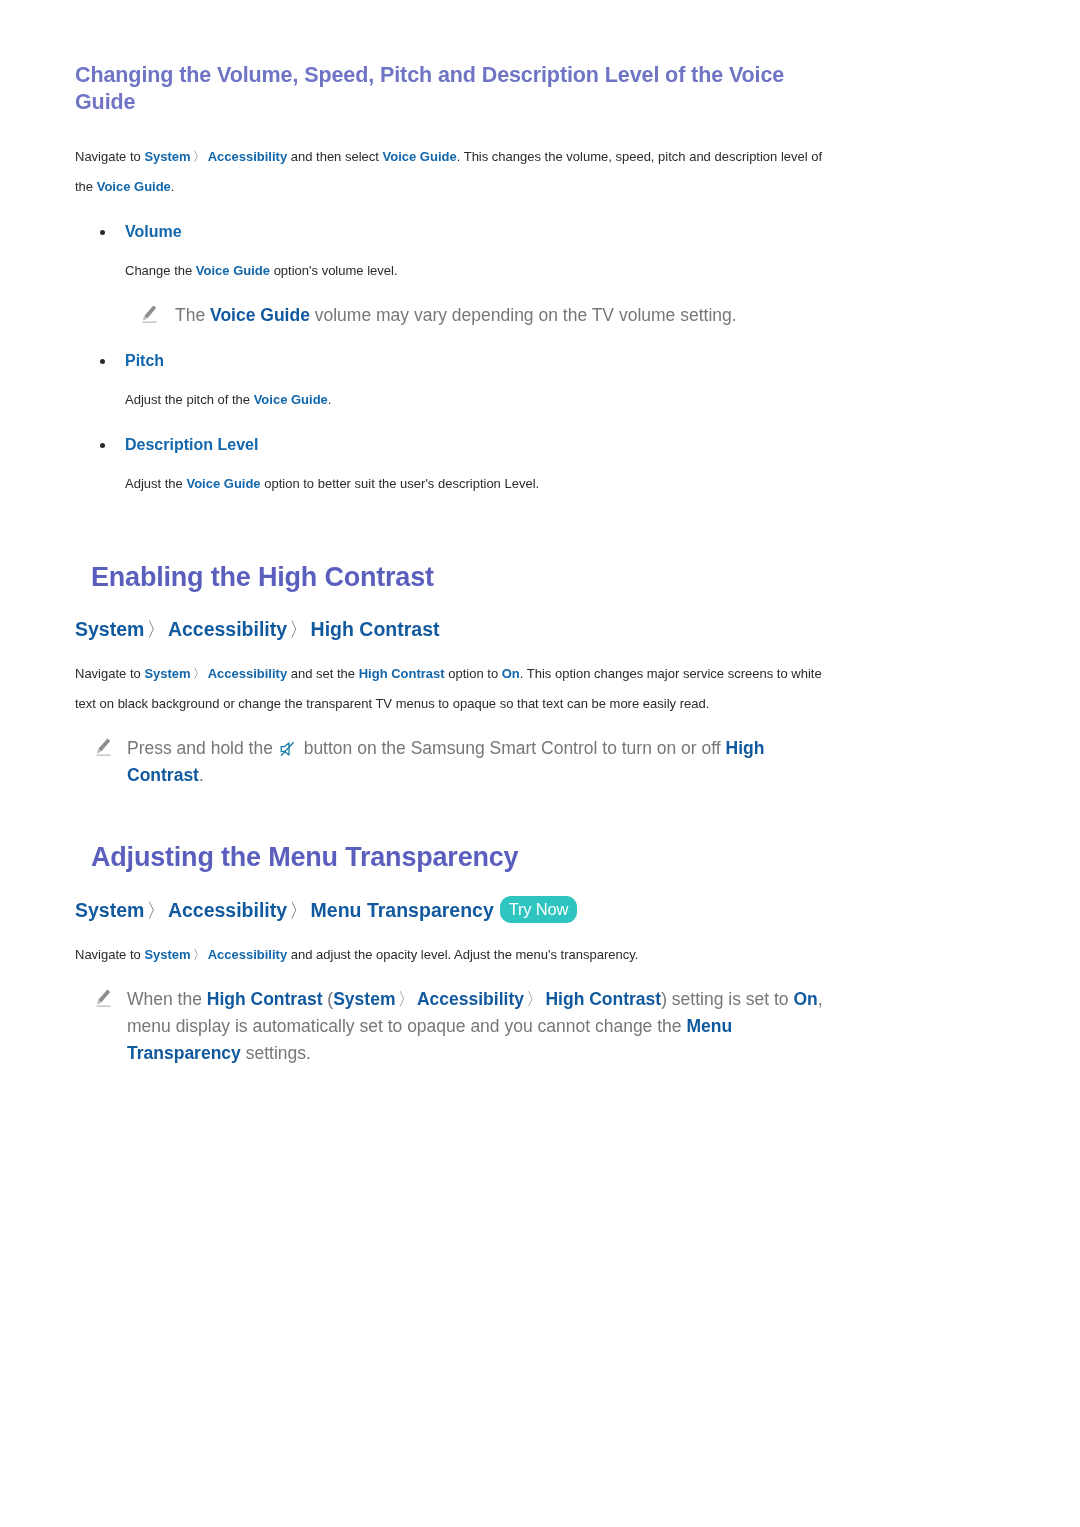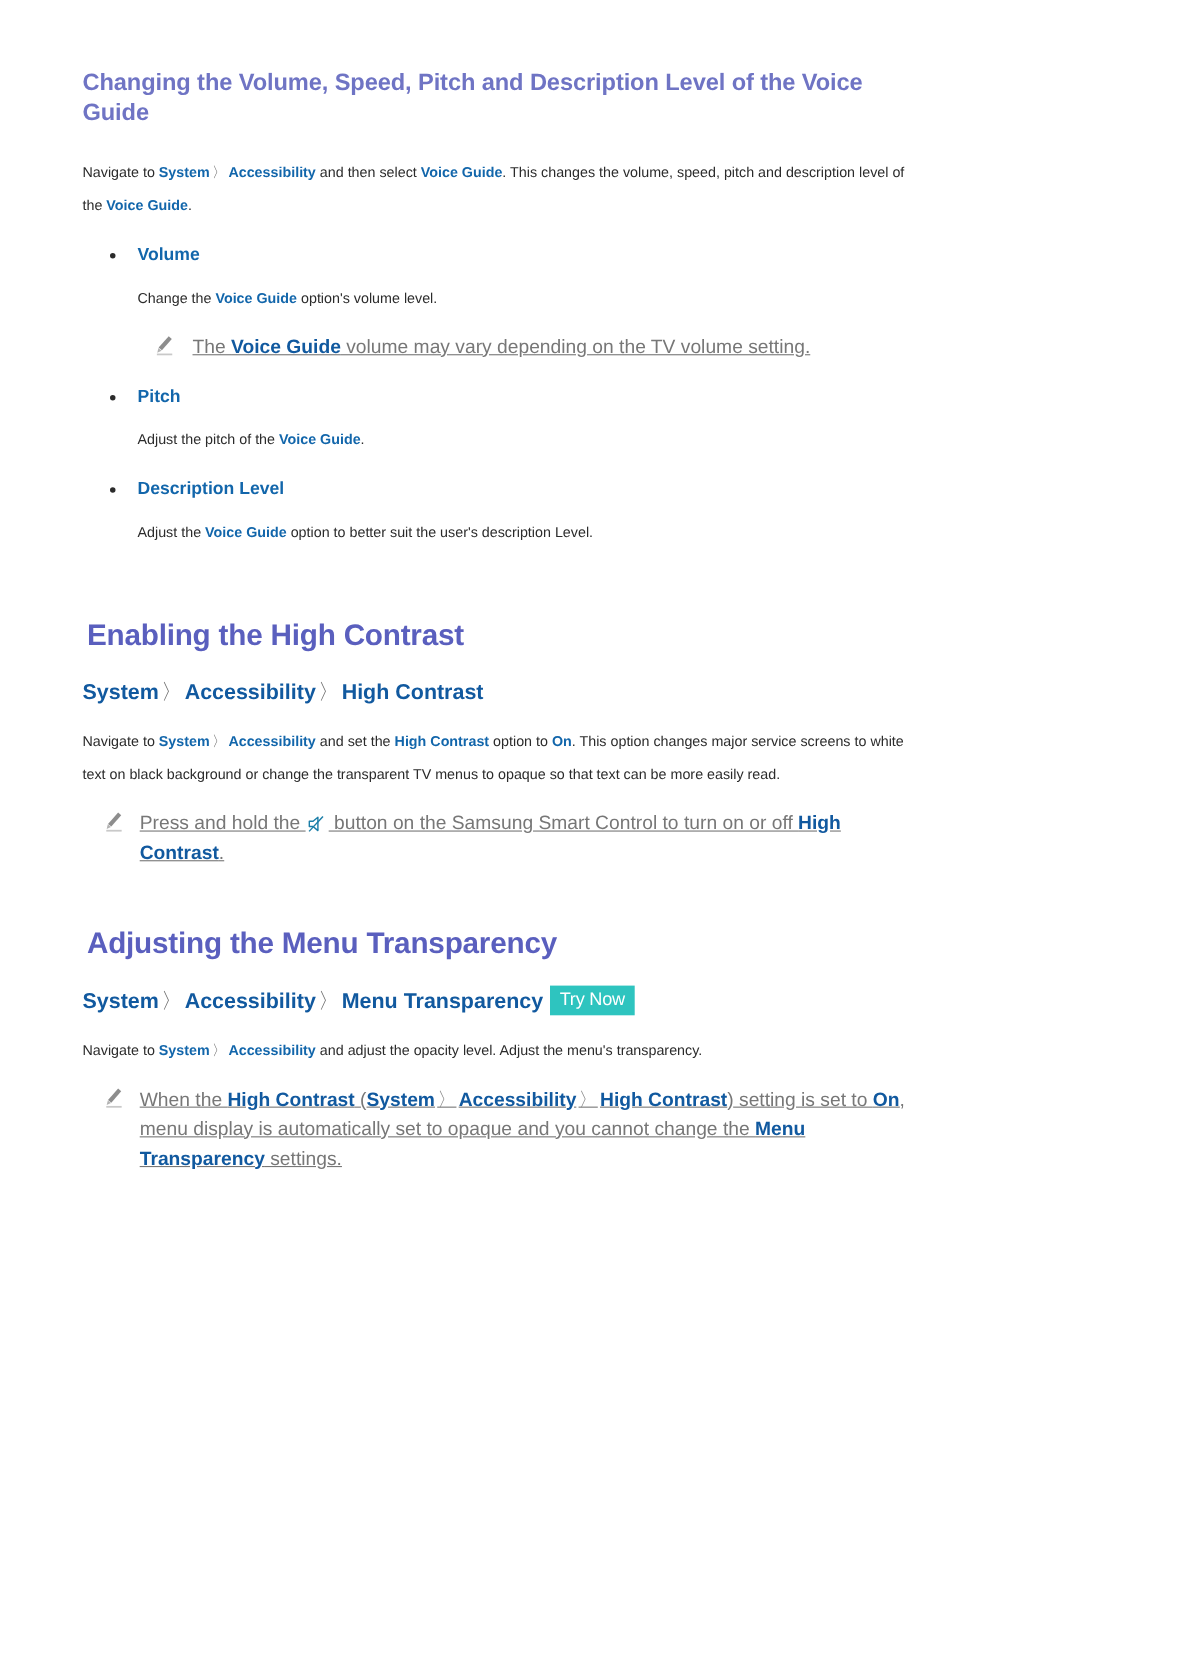--- a/index.html
+++ b/index.html
@@ -30,21 +30,21 @@
     color: #6f74c4;
     letter-spacing: -0.1px;
     margin: 0 0 26px 0;
     line-height: 1.25;
   }
   .h-main {
     font-size: 27px;
     font-weight: bold;
     color: #5a5fbe;
     letter-spacing: -0.2px;
-    margin: 0 0 22px 4px;
+    margin: 0 0 22px 16px;
     line-height: 1.2;
   }
 
   
   .para {
     font-size: 13px;
     line-height: 30px;
     color: #2b2b2b;
     margin: 0 0 16px 0;
     max-width: 935px;
@@ -76,21 +76,21 @@
     font-weight: normal;
   }
   .badge {
     display: inline-block;
     background: #2ec4bf;
     color: #ffffff;
     font-size: 16.5px;
     font-weight: normal;
     line-height: 1;
     padding: 5px 9px 6px 9px;
-    border-radius: 0;
+    border-radius: 11px;
     vertical-align: 2px;
     margin-left: 6px;
     letter-spacing: -0.2px;
   }
 
   
   .bullets {
     list-style: none;
     margin: 0;
     padding: 0;
@@ -119,21 +119,20 @@
 
   
   .note {
     position: relative;
     margin: 8px 0 18px 0;
     padding-left: 52px;
     font-size: 17.5px;
     line-height: 27px;
     color: #777777;
     max-width: 940px;
-    text-decoration: underline;
   }
   .note.deep {
     margin-left: 48px;
     max-width: 890px;
   }
   .note .lnk {
     color: #11599f;
     font-weight: bold;
   }
   .note .sep {

